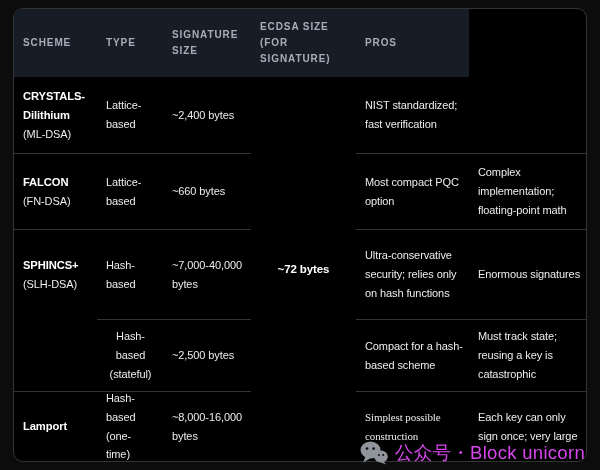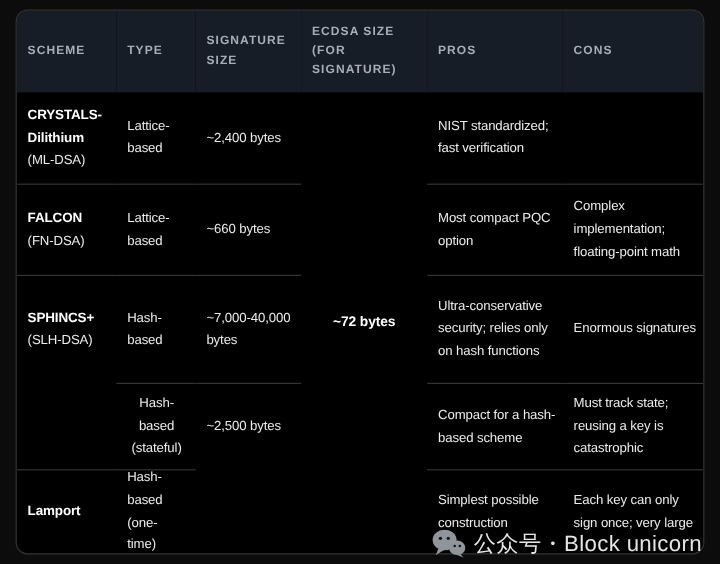--- a/index.html
+++ b/index.html
@@ -35,34 +35,33 @@
   .sname{display:block;font-weight:bold;color:#fff;font-size:11.2px;}
   .ssub{display:block;}
   .ecell{
     grid-column:4;grid-row:2 / 7;
     display:flex;align-items:center;justify-content:center;
     font-weight:bold;font-size:11.5px;color:#fff;letter-spacing:-0.1px;
   }
   .watermark{
     position:absolute;right:15px;bottom:5px;z-index:5;
     display:flex;align-items:center;gap:7px;
-    color:#e5e5e5;font-size:18.5px;letter-spacing:0.3px;margin-top:40px;
+    color:#d946ef;font-size:18.5px;letter-spacing:0.3px;margin-top:40px;
   }
   .wicon{flex:0 0 auto;display:block;}
 </style>
 </head>
 <body>
 
 <div class="tbl">
   <div class="hcell c1">SCHEME</div>
   <div class="hcell c2">TYPE</div>
   <div class="hcell c3">SIGNATURE SIZE</div>
   <div class="hcell c4">ECDSA SIZE (FOR SIGNATURE)</div>
   <div class="hcell c5">PROS</div>
-  <div class="hcell c6">CONS</div>
   <div class="ecell">~72 bytes</div>
 
   <div class="cell schemec" style="grid-area: 2 / 1;">
     <span class="sname">CRYSTALS-Dilithium</span>
     <span class="ssub">(ML-DSA)</span>
   </div>
   <div class="cell typec" style="grid-area: 2 / 2;">Lattice-based</div>
   <div class="cell sigc" style="grid-area: 2 / 3;">~2,400 bytes</div>
   <div class="cell prosc" style="grid-area: 2 / 5;">NIST standardized; fast verification</div>
 
@@ -87,21 +86,22 @@
   <div class="cell typec divided" style="grid-area: 5 / 2; text-align: center;">Hash-based (stateful)</div>
   <div class="cell sigc divided" style="grid-area: 5 / 3;">~2,500 bytes</div>
   <div class="cell prosc divided" style="grid-area: 5 / 5;">Compact for a hash-based scheme</div>
   <div class="cell consc divided" style="grid-area: 5 / 6;">Must track state; reusing a key is catastrophic</div>
 
   <div class="cell schemec divided" style="grid-area: 6 / 1;">
     <span class="sname">Lamport</span>
 
   </div>
   <div class="cell typec divided" style="grid-area: 6 / 2;">Hash-based (one-time)</div>
-  <div class="cell prosc divided" style="grid-area: 6 / 5;">Simplest possible construction</div>
+  <div class="cell sigc divided" style="grid-area: 6 / 3;">~8,000-16,000 bytes</div>
+  <div class="cell prosc divided" style="grid-area: 6 / 5; font-family: Liberation Serif, serif;">Simplest possible construction</div>
   <div class="cell consc divided" style="grid-area: 6 / 6;">Each key can only sign once; very large</div>
 </div>
 
 <div class="watermark">
   <svg class="wicon" width="28" height="24" viewBox="0 0 28 24" aria-hidden="true">
     <g fill="#8f959a">
       <ellipse cx="10.5" cy="9" rx="10" ry="8.6"></ellipse>
       <path d="M5.5,15.5 L3.2,21.5 L10.5,17.2 Z"></path>
       <ellipse cx="21" cy="15.5" rx="6.8" ry="6"></ellipse>
       <path d="M23.5,20.5 L26.3,23.6 L20.8,21.4 Z"></path>

